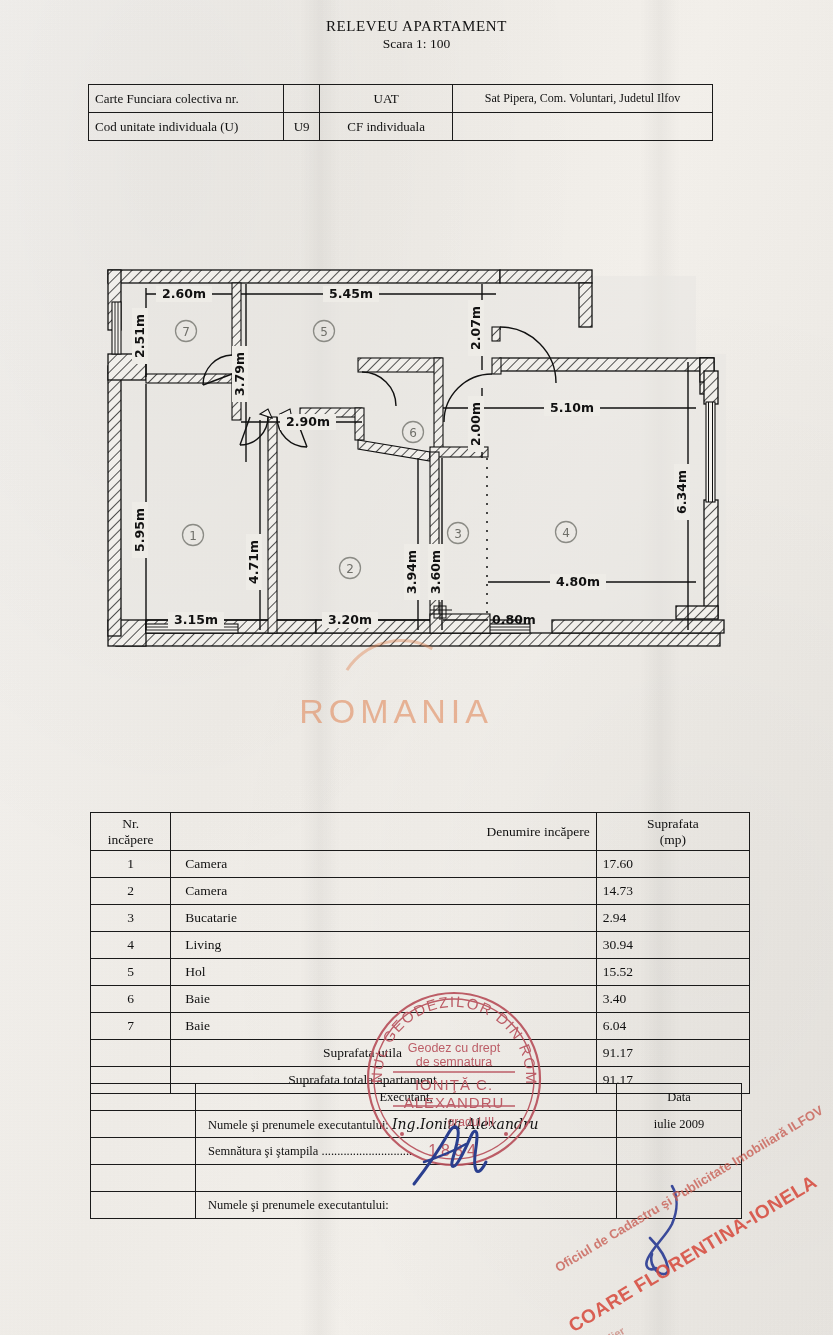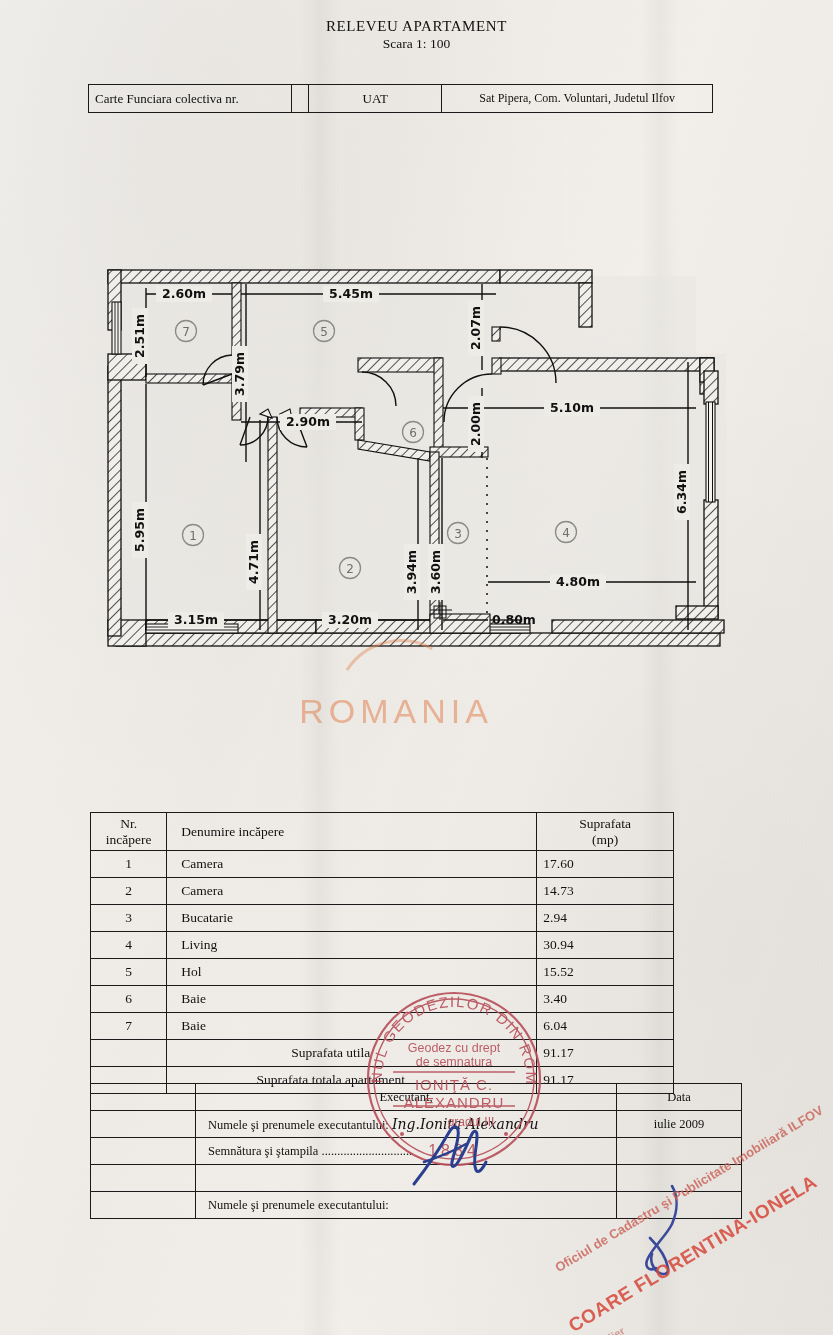--- a/index.html
+++ b/index.html
@@ -115,28 +115,28 @@
     border-color: rgba(224,130,80,0.42) transparent transparent transparent;
     border-radius: 50%/60px 60px 0 0;
     transform: rotate(-14deg);
     pointer-events:none;
   }
 
   
   .room-table {
     position: absolute;
     left: 90px; top: 812px;
-    width: 584px;
+    width: 660px;
   }
   .room-table td { height: 20px; font-size: 13.5px; }
   .col-nr   { width: 72px;  text-align:center; }
   .col-name { width: 420px; padding-left: 14px !important; }
   .col-area { width: 160px; }
   .hdr-nr   { text-align:center; line-height:1.15; }
-  .hdr-name { text-align:left;margin-left:16px; }
+  .hdr-name { text-align:right;margin-left:16px; }
   .hdr-area { text-align:center; line-height:1.15; }
   .sum-label { text-align:center; padding-right: 56px !important; }
 
   
   .sig-table {
     position: absolute;
     left: 90px; top: 1083px;
     width: 652px;
   }
   .sig-table td { height: 20px; font-size: 12.5px; }
@@ -211,20 +211,26 @@
 </div>
 
 <div class="top-table">
   <table class="cad">
     <tbody>
     <tr>
       <td>Carte Funciara colectiva nr.</td>
       <td class="cell-c"></td>
       <td class="cell-c" style="width:120px;">UAT</td>
       <td class="cell-c" style="font-size:12px;">Sat Pipera, Com. Voluntari, Judetul Ilfov</td>
+    </tr>
+    <tr>
+      <td>Cod unitate individuala  (U)</td>
+      <td class="cell-c">U9</td>
+      <td class="cell-c">CF   individuala</td>
+      <td class="cell-c"></td>
     </tr>
   </tbody>
     </table>
 </div>
 
 <div class="plan-wrap">
 <svg width="626" height="428" viewBox="0 0 626 428" xmlns="http://www.w3.org/2000/svg">
   <defs>
     <pattern id="hatch" width="7" height="7" patternTransform="rotate(45)" patternUnits="userSpaceOnUse">
       <rect width="7" height="7" fill="#f1efeb"></rect>

